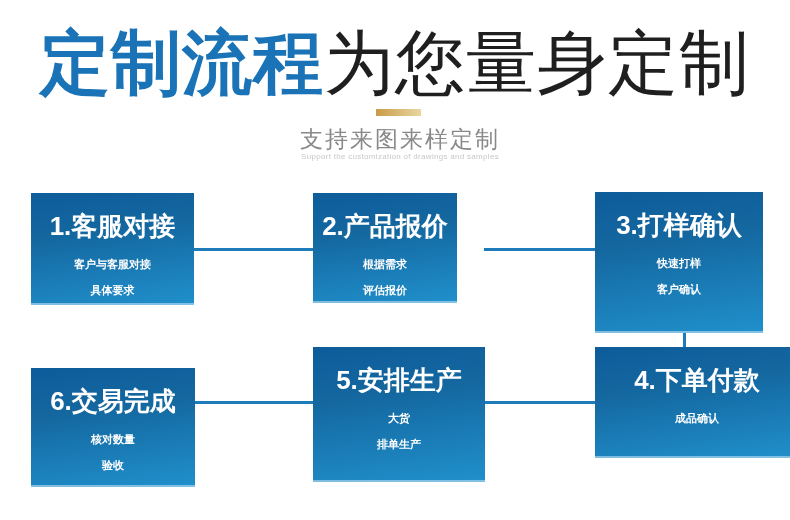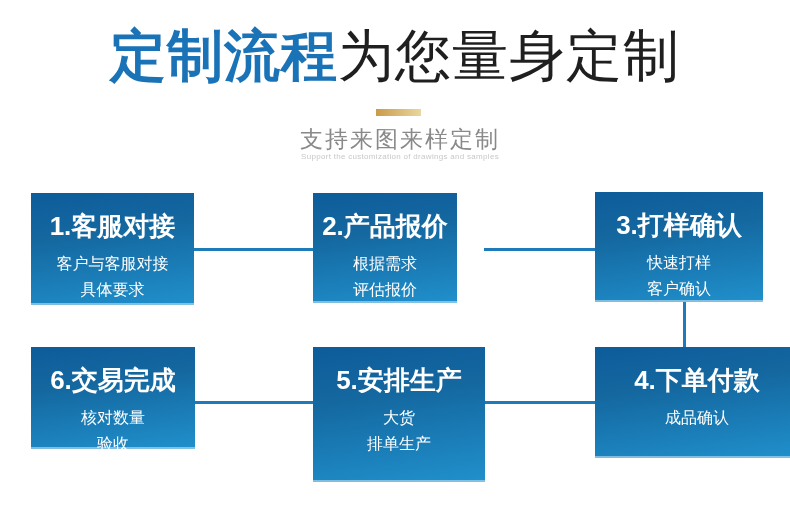--- a/index.html
+++ b/index.html
@@ -18,21 +18,21 @@
 
   
   .header {
     position: absolute;
     top: 26px;
     left: 0;
     width: 100%;
     text-align: center;
     white-space: nowrap;
     line-height: 1.08;
-    font-size: 56px;
+    font-size: 70px;
     letter-spacing: 1px;
   }
   .title-highlight {
     color: #1a73b6;
     font-weight: 900;
   }
   .title-rest {
     color: #1f1f1f;
     font-weight: 500;
   }
@@ -81,30 +81,30 @@
     text-align: right;
   }
   .box-title {
     font-size: 26px;
     font-weight: bold;
     line-height: 36px;
     margin-bottom: 7px;
     white-space: nowrap;
   }
   .box-line {
-    font-size: 16px;
+    font-size: 11px;
     line-height: 26px;
-    font-weight: 400;
+    font-weight: 700;
     white-space: nowrap;
   }
 
   .pos-r1c1 { left: 31px;  top: 193px; width: 163px; height: 112px; }
   .pos-r1c2 { left: 313px; top: 193px; width: 144px; height: 110px; }
-  .pos-r1c3 { left: 595px; top: 192px; width: 168px; height: 110px; }
-  .pos-r2c1 { left: 31px;  top: 347px; width: 164px; height: 102px; }
+  .pos-r1c3 { left: 595px; top: 192px; width: 168px; height: 141px; }
+  .pos-r2c1 { left: 31px;  top: 368px; width: 164px; height: 119px; }
   .pos-r2c2 { left: 313px; top: 347px; width: 172px; height: 135px; }
   .pos-r2c3 { left: 595px; top: 347px; width: 204px; height: 111px; }
 
   
   .connector {
     position: absolute;
     background: #1e7bb9;
   }
   .conn-h { height: 3px; }
   .conn-v { width: 3px; }

